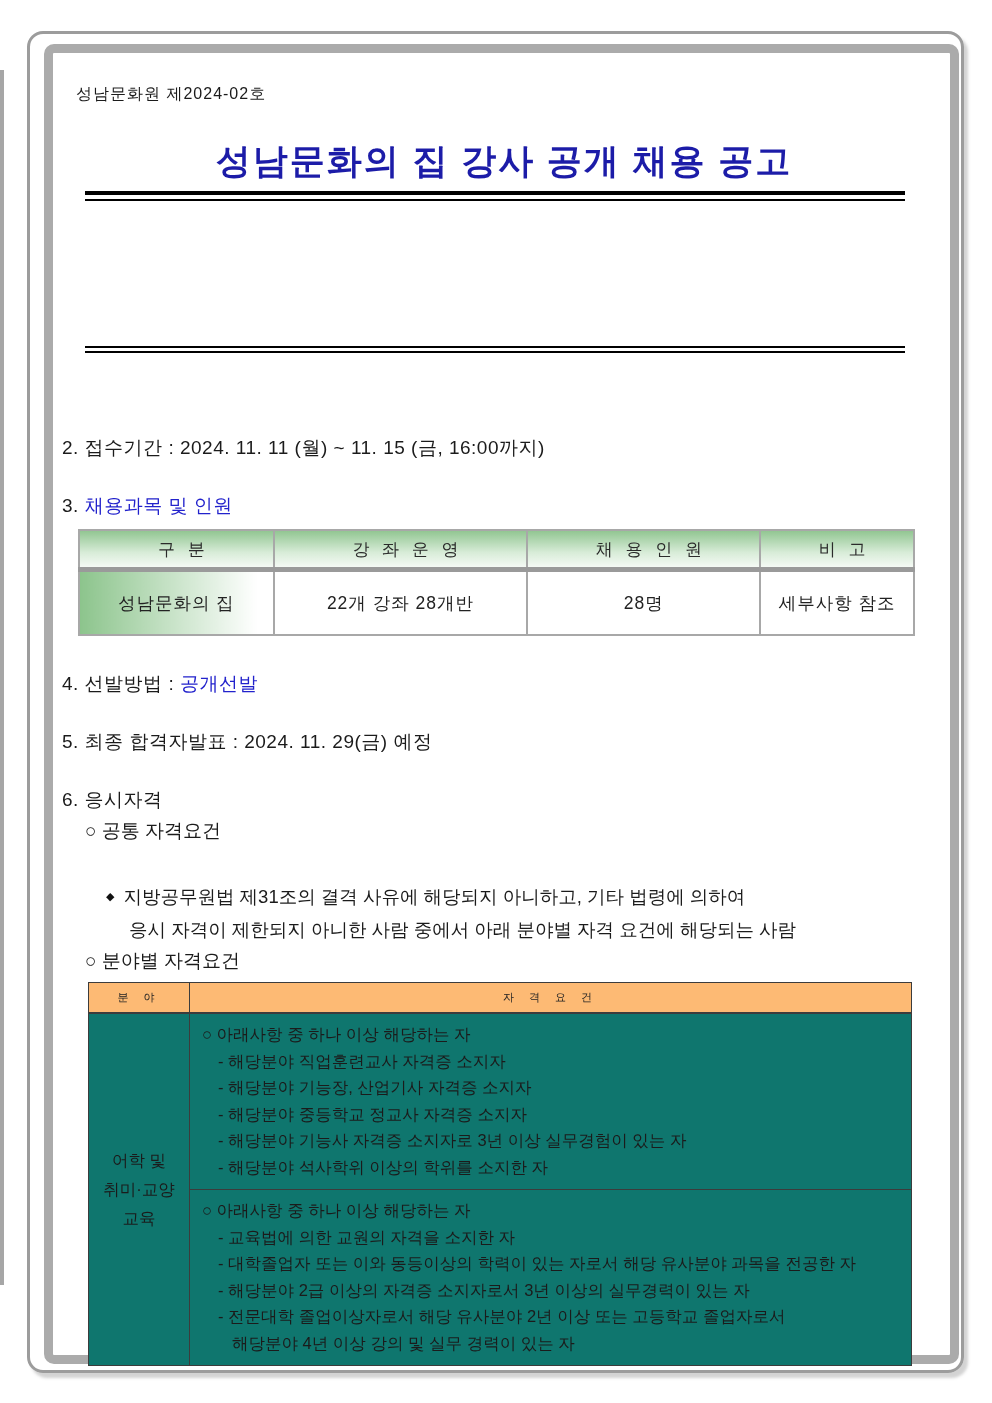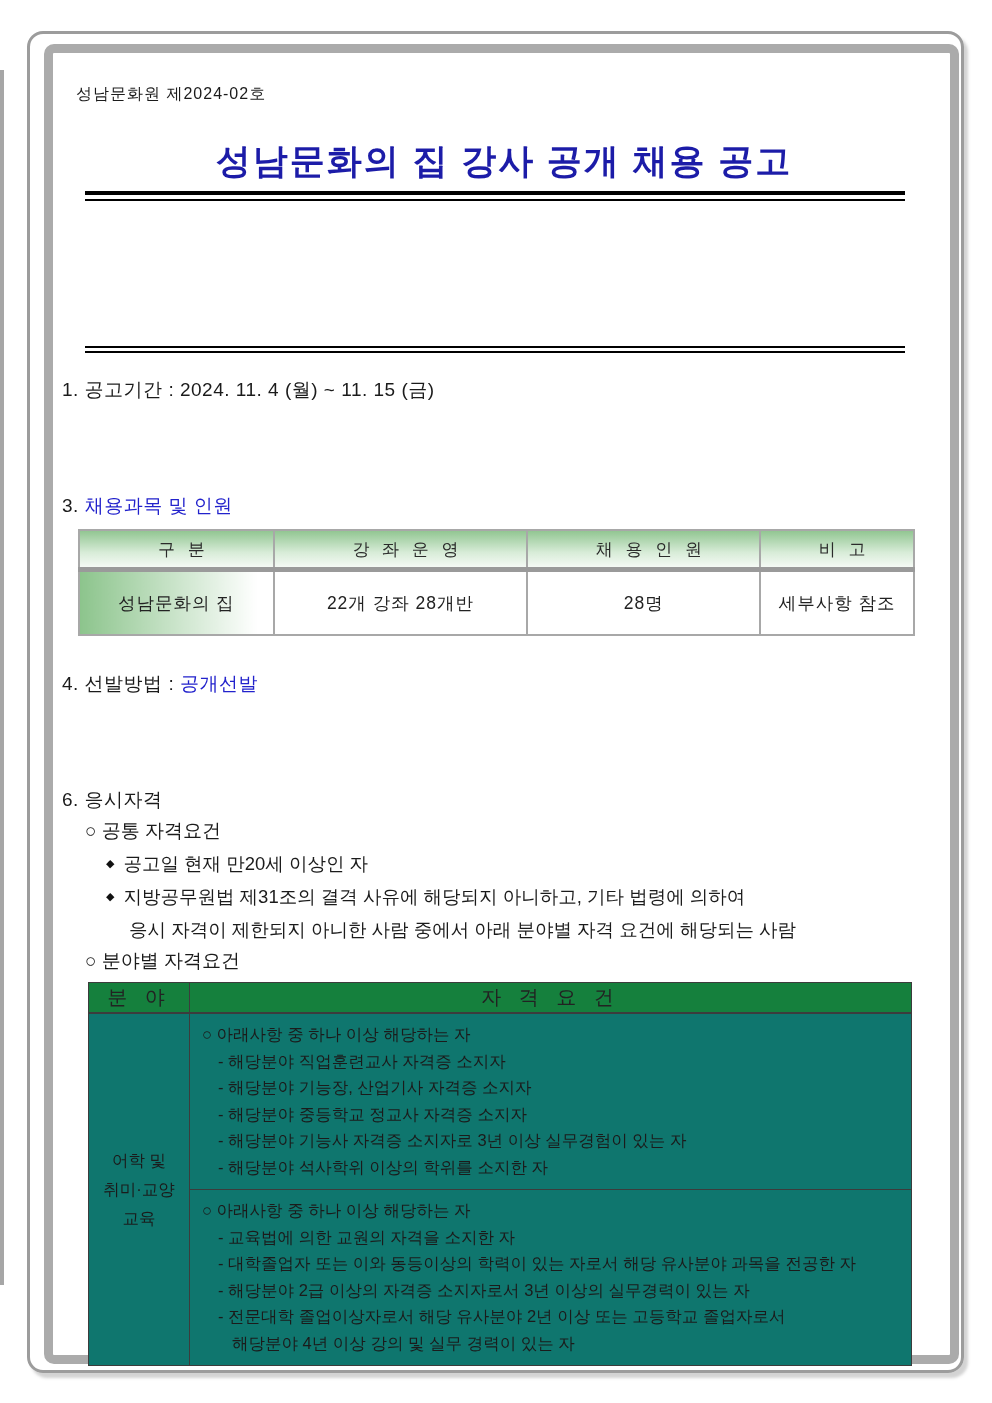--- a/index.html
+++ b/index.html
@@ -58,22 +58,22 @@
     border:2px solid #a8a8a8;background:#fff;color:#222;
   }
   .t1 td.cat{background:linear-gradient(to right,var(--green) 0%,#ffffff 92%);font-family:Liberation Serif, serif;}
   
   .elig{position:absolute;font-size:19px;white-space:nowrap;}
   .elig .diamond{font-size:11px;vertical-align:3px;margin-right:9px;color:#111;}
   
   .t2-wrap{position:absolute;left:88px;top:982px;width:824px;}
   .t2{border:1px solid #3c3c3c;}
   .t2 th{
-    height:27px;font-weight:400;font-size:20px;letter-spacing:6px;color:#222;
-    border:1px solid #3c3c3c;border-bottom:2px solid #3c3c3c;background:#15803d;
+    height:27px;font-weight:400;font-size:11px;letter-spacing:6px;color:#222;
+    border:1px solid #3c3c3c;border-bottom:2px solid #3c3c3c;background:#fdba74;
   }
   .t2 td{border:1px solid #3c3c3c;vertical-align:middle;background:#0f766e;}
   .t2 td.field{width:101px;text-align:center;font-size:16.5px;line-height:29px;}
   .t2 td.req{padding:7px 8px 9px 12px;font-size:16.5px;line-height:26.5px;vertical-align:top;}
   .req .dash-line{padding-left:16px;white-space:nowrap;}
   .req .cont-line{padding-left:30px;white-space:nowrap;}
   .req .group-head{white-space:nowrap;}
 </style>
 </head>
 <body>
@@ -86,21 +86,21 @@
 
   <div class="doc-number">성남문화원 제2024-02호</div>
 
   <h1 class="page-title">성남문화의 집 강사 공개 채용 공고</h1>
 
   <div class="rule-top"></div>
 
 
   <div class="rule-bottom"></div>
 
-  <div class="num-item" style="top:377px">1. 공고기간 : 2024. 11. 4 (월) ~ 11. 15 (금)</div>
+  <div class="num-item" style="top:435px">2. 접수기간 : 2024. 11. 11 (월) ~ 11. 15 (금, 16:00까지)</div>
 
   <div class="num-item" style="top:493px">
     <span>3. </span><span class="blue">채용과목 및 인원</span>
   </div>
 
   <div class="t1-wrap">
     <table class="t1">
       <colgroup>
           <col style="width:23.3%">
           <col style="width:30.4%">
@@ -122,26 +122,24 @@
           <td>28명</td>
           <td>세부사항 참조</td>
         </tr>
       </tbody>
     </table>
   </div>
 
   <div class="num-item" style="top:671px">
     <span>4. 선발방법 : </span><span class="blue">공개선발</span>
   </div>
+  <div class="num-item" style="top:729px">5. 최종 합격자발표 : 2024. 11. 29(금) 예정</div>
   <div class="num-item" style="top:787px">6. 응시자격</div>
 
   <div class="elig" style="left:85px;top:818px">○ 공통 자격요건</div>
-  <div class="elig" style="left:106px;top:851px;font-size:18.5px">
-    <span class="diamond">◆</span><span>공고일 현재 만20세 이상인 자</span>
-  </div>
   <div class="elig" style="left:106px;top:884px;font-size:18.5px">
     <span class="diamond">◆</span><span>지방공무원법 제31조의 결격 사유에 해당되지 아니하고, 기타 법령에 의하여</span>
   </div>
   <div class="elig" style="left:129px;top:917px;font-size:18.5px">응시 자격이 제한되지 아니한 사람 중에서 아래 분야별 자격 요건에 해당되는 사람</div>
   <div class="elig" style="left:85px;top:948px">○ 분야별 자격요건</div>
 
   <div class="t2-wrap">
     <table class="t2">
       <colgroup>
           <col style="width:101px">

